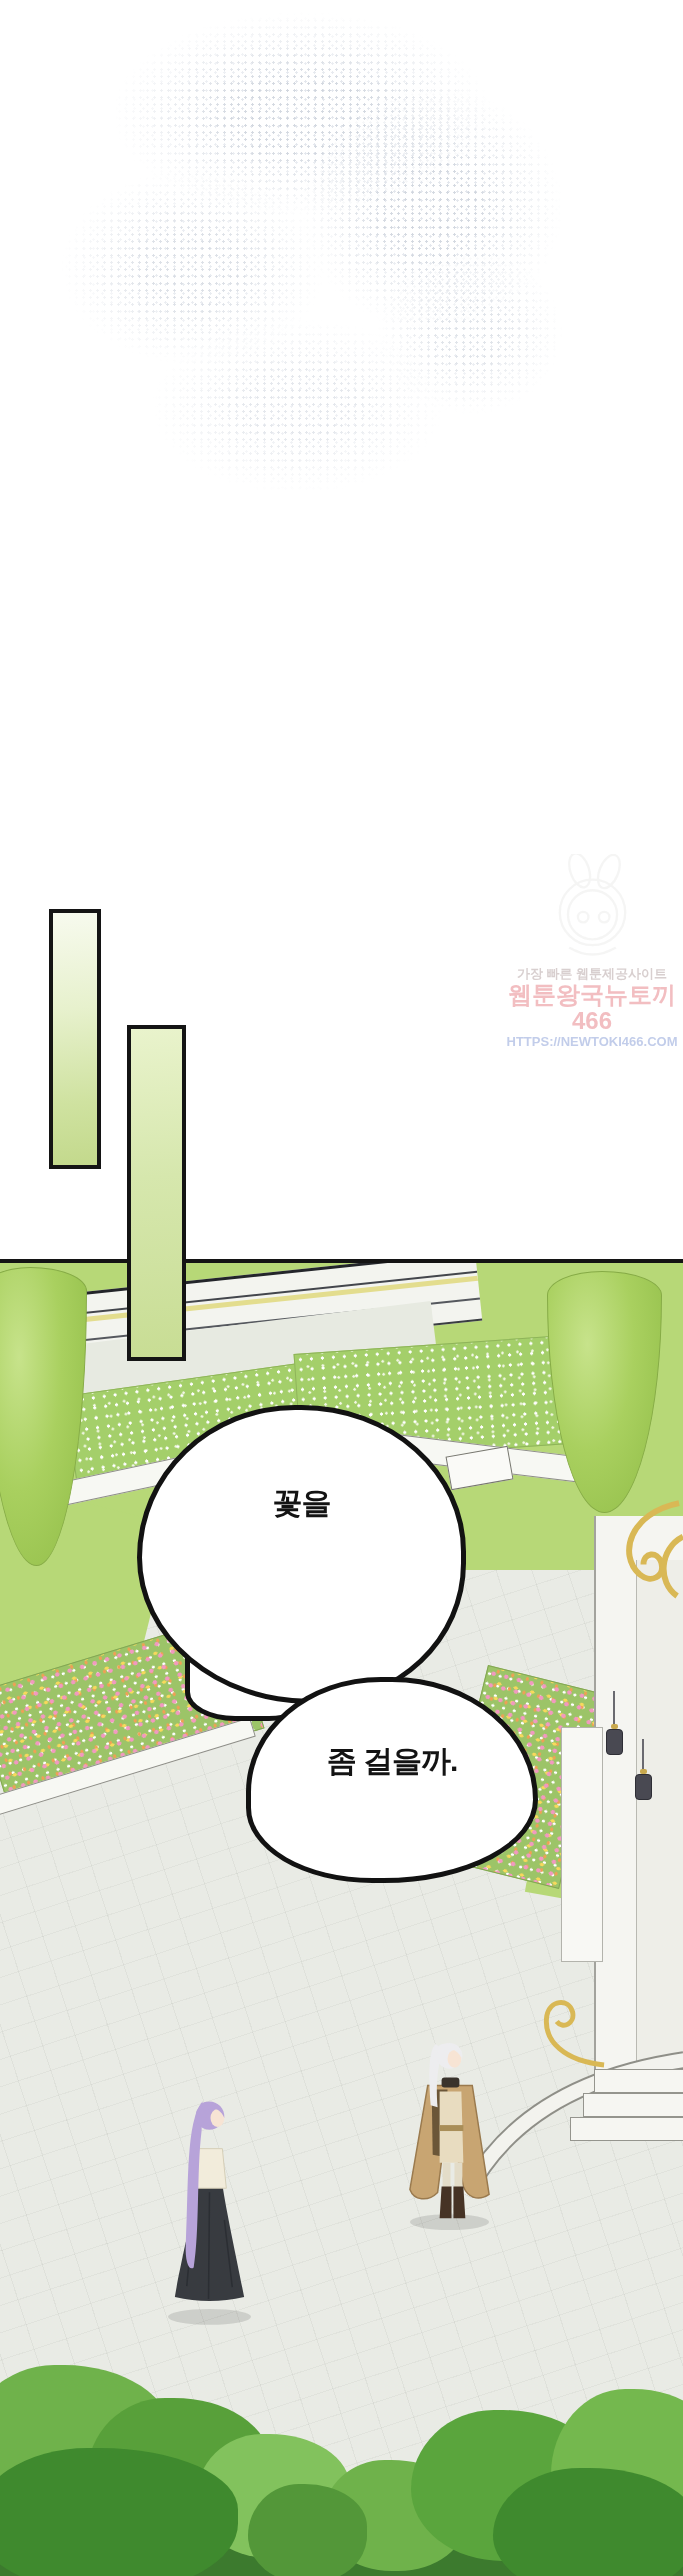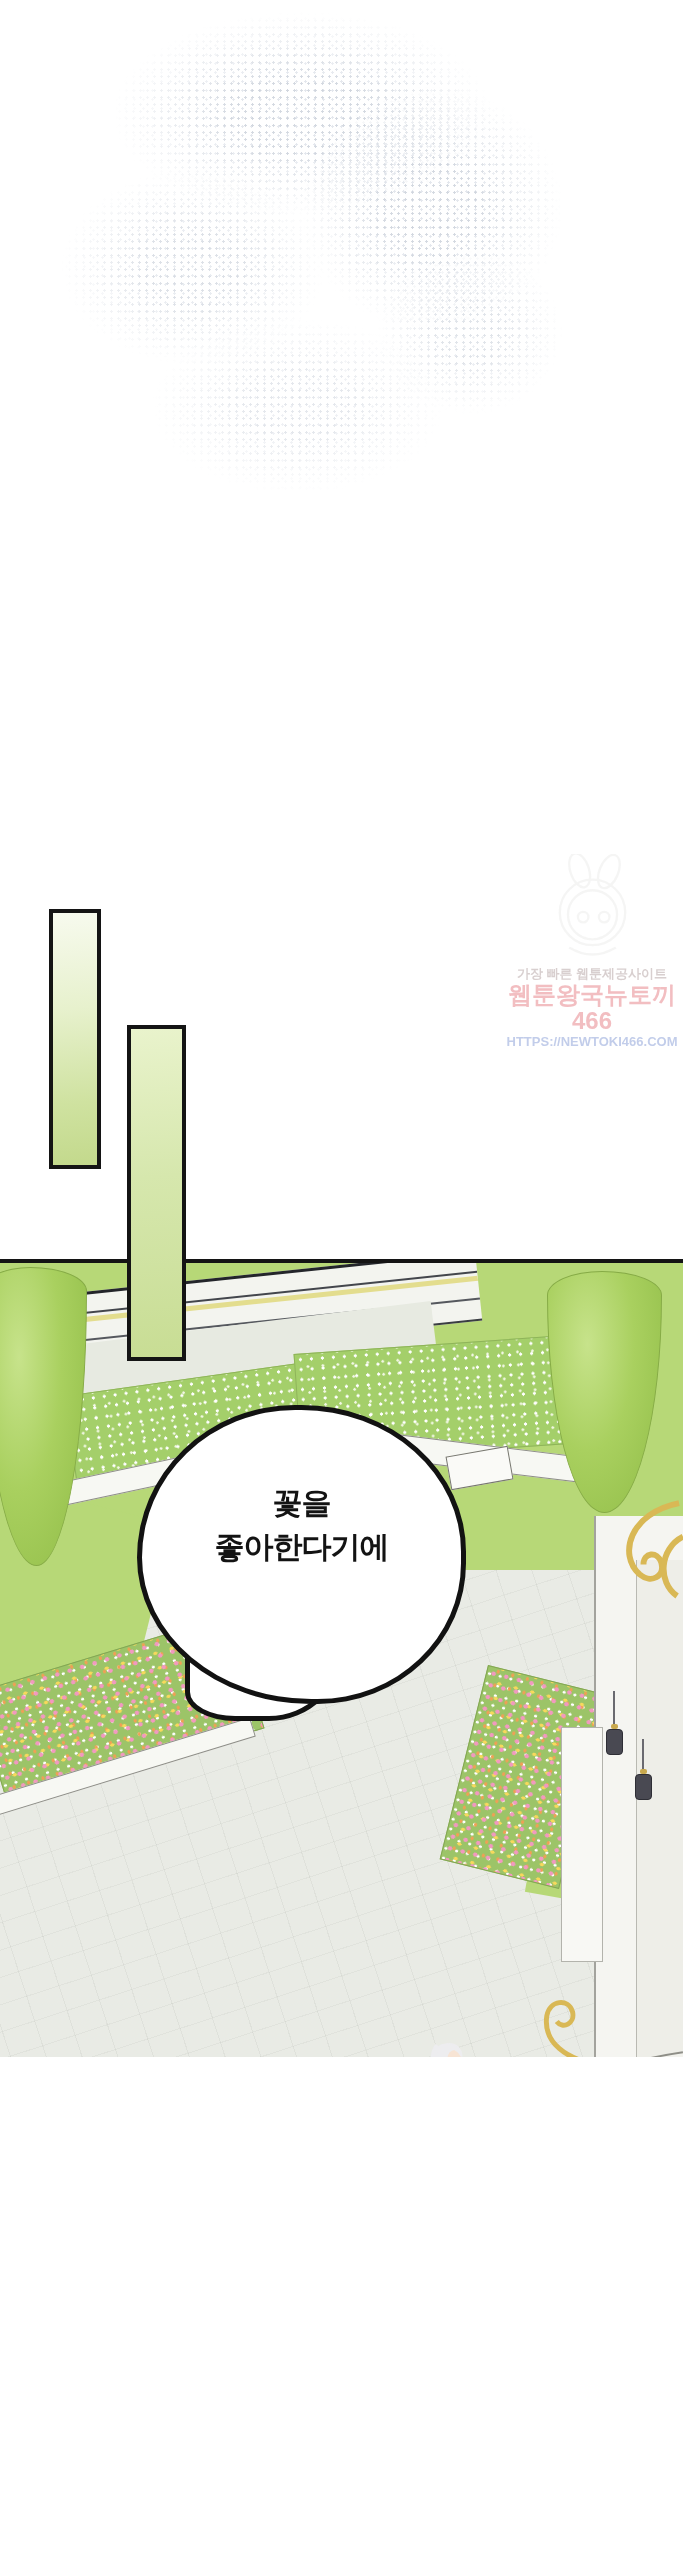--- a/index.html
+++ b/index.html
@@ -1,16 +1,16 @@
 <!DOCTYPE html>
 <html style="--accent-red: #e0606a; --accent-blue: #6b86cc; --grass-green: #b7d877; --topiary-green: #a6cd5d; --bar-green: #c8de92; --foliage-dark: #4f9338; --stone: #e9ebe5;"><head>
 <meta charset="utf-8">
 <style>
   html,body{margin:0;padding:0;background:#fff;}
-  #stage{position:relative;width:684px;height:2057px;overflow:hidden;background:#fff;
+  #stage{position:relative;width:684px;height:2576px;overflow:hidden;background:#fff;
          font-family:"Liberation Sans",sans-serif;}
 
   
   .cloud{position:absolute;
     background-image:
       radial-gradient(rgba(205,211,220,.85) 1.2px, transparent 1.4px),
       radial-gradient(rgba(214,219,228,.65) 1.1px, transparent 1.3px);
     background-size:7px 7px, 9px 9px;
     background-position:0 0, 3px 4px;
     -webkit-mask-image:radial-gradient(closest-side, #000 35%, transparent 98%);
@@ -211,21 +211,25 @@
       <path d="M2 152 Q60 40 222 16" stroke="#f3f3ee" stroke-width="14"></path>
     </svg>
     <div class="abs step st1"></div>
     <div class="abs step st2"></div>
     <div class="abs step st3"></div>
 
     <div class="abs bubble1-lobe"></div>
     <div class="abs bubble bubble1">
       <div class="btxt">
         <div>꽃을</div>
-        <div>좋아한다기에</div>
+      </div>
+    </div>
+    <div class="abs bubble bubble2">
+      <div class="btxt">
+        <div>좀 걸을까.</div>
       </div>
     </div>
 
     <svg class="abs char char-woman" width="94" height="233" viewBox="0 0 95 235">
       <ellipse cx="47" cy="226" rx="42" ry="8" fill="rgba(60,60,60,.16)"></ellipse>
       <path d="M36 92 C30 120 16 180 12 206 Q47 214 82 206 C76 175 64 120 60 92 Z" fill="#383b40"></path>
       <path d="M30 130 L24 195 M47 100 L46 208 M62 128 L70 196" stroke="#2b2e33" stroke-width="1.5" fill="none"></path>
       <path d="M36 56 L60 56 L64 96 L32 96 Z" fill="#f2ecdb" stroke="#d5cdb6" stroke-width="1"></path>
       <path d="M40 8 C23 28 26 92 23 152 C22 172 27 180 31 176 C37 140 34 78 39 38 Z" fill="#b7a3d9"></path>
       <circle cx="47" cy="23" r="14" fill="#b7a3d9"></circle>

